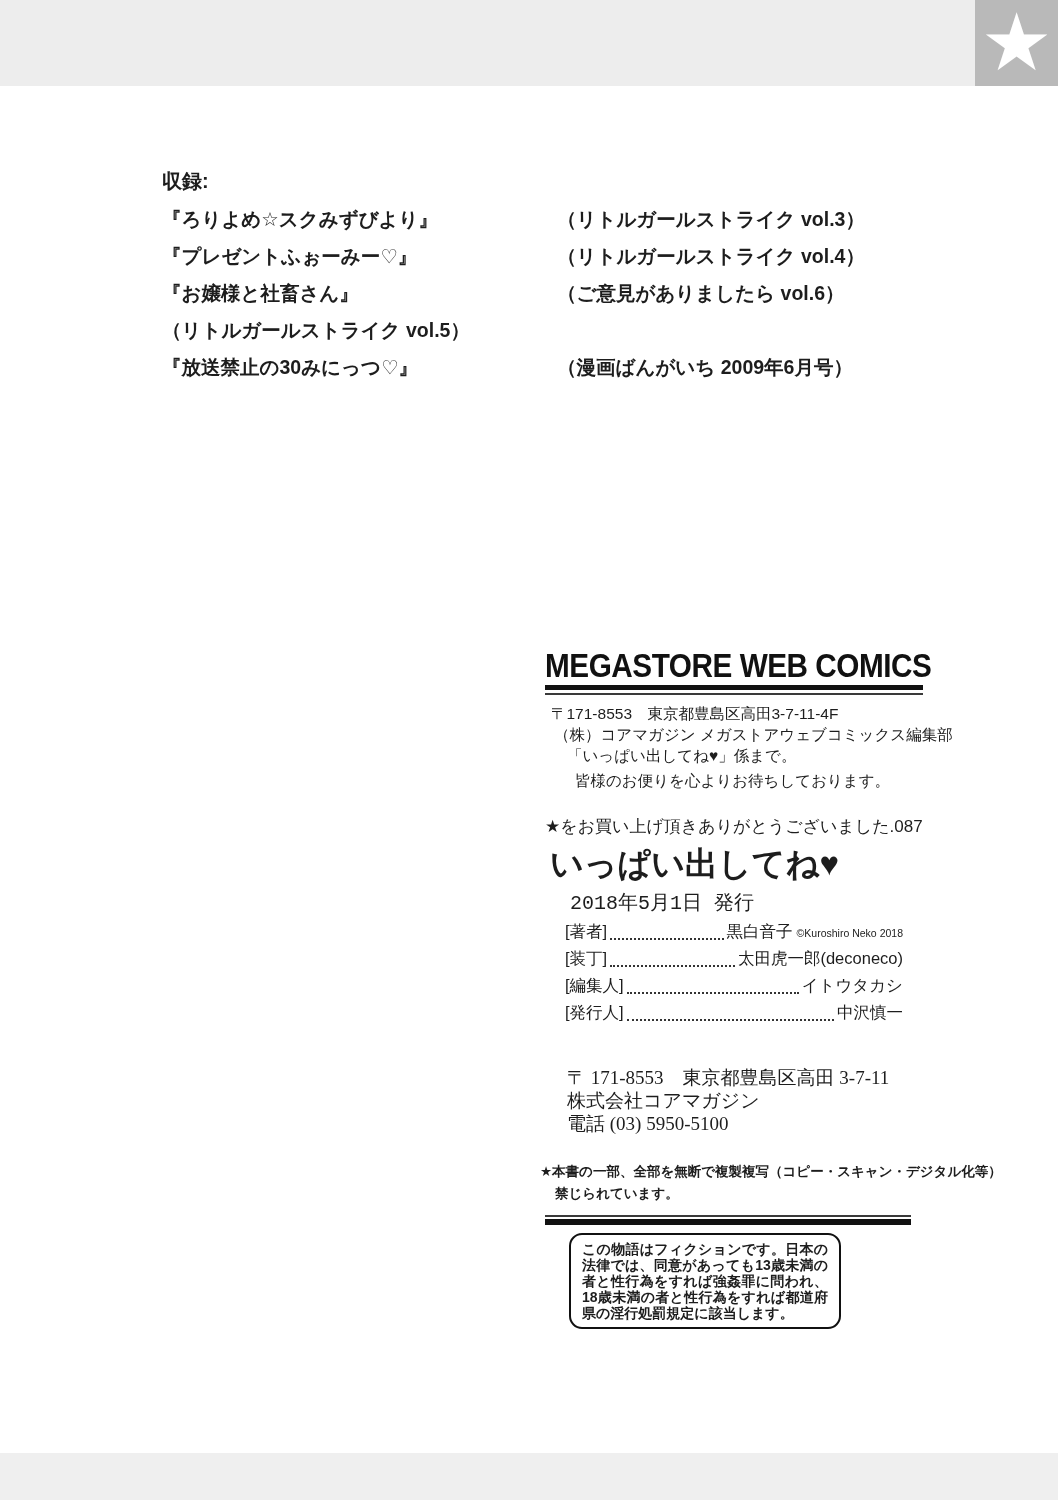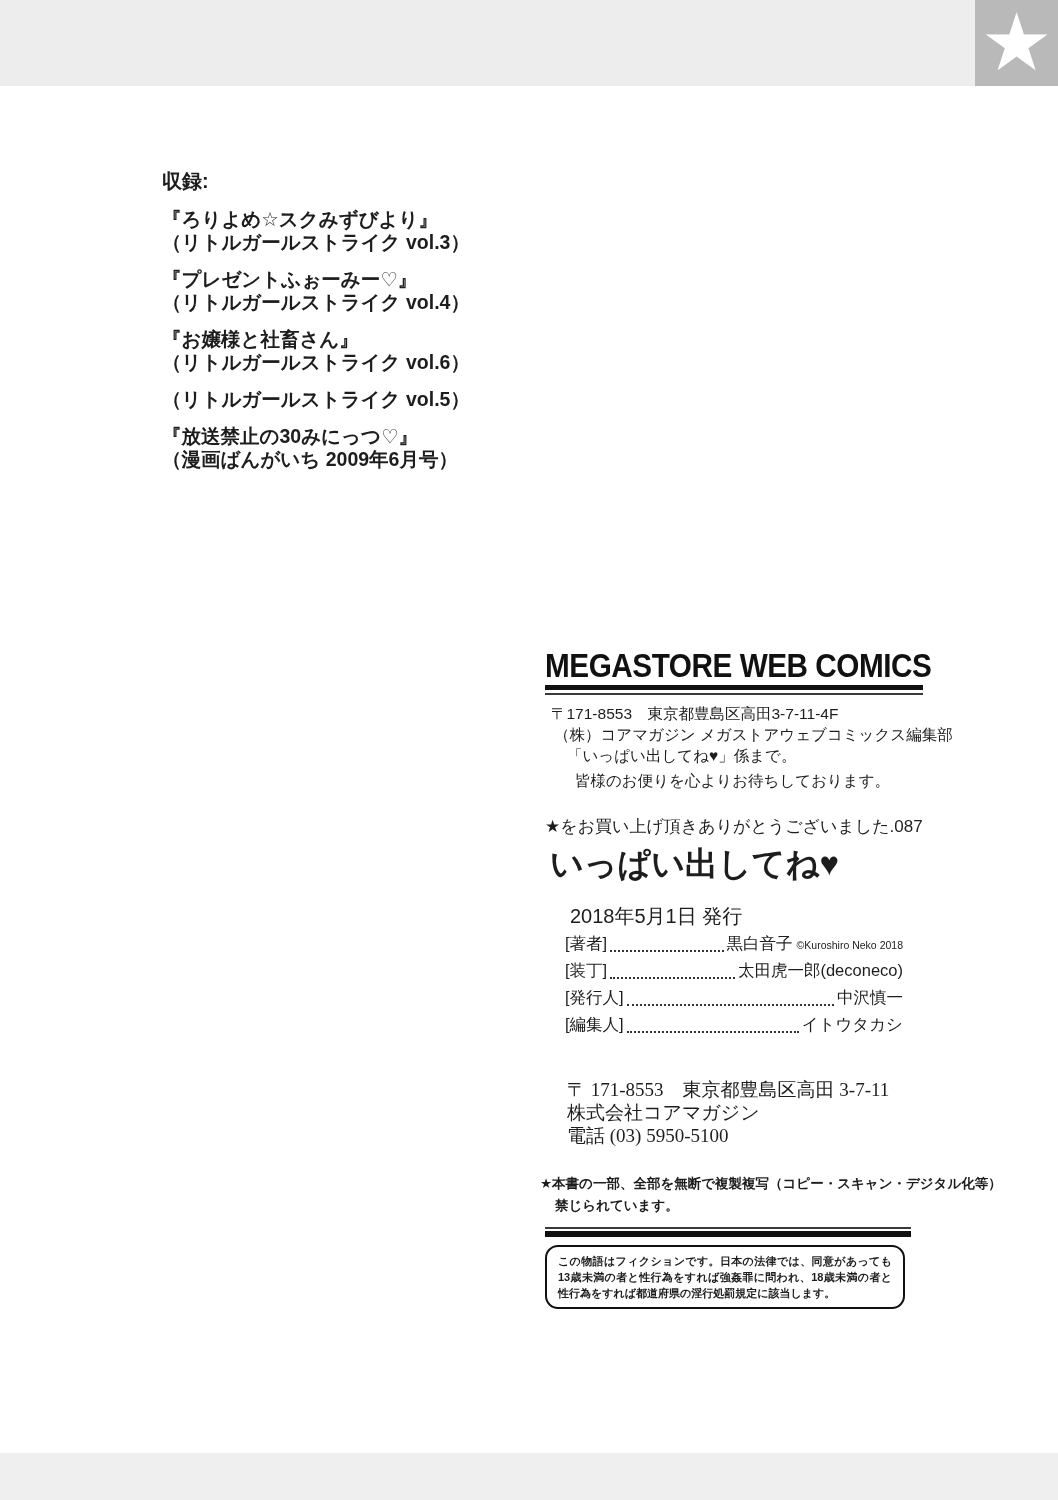--- a/index.html
+++ b/index.html
@@ -14,21 +14,21 @@
   .star-square {
     position:absolute; left:975px; top:0; width:83px; height:86px; background:#b9b9b9;
     display:flex; align-items:center; justify-content:center;
   }
   .star-square .star { color:#ffffff; font-size:80px; line-height:86px; }
   .bottom-band { position:absolute; left:0; top:1453px; width:1058px; height:47px; background:#efefef; }
 
   
   .contents { position:absolute; left:162px; top:170px; width:740px; }
   .contents-heading { font-size:20px; line-height:23px; margin-bottom:15px; font-weight:600; }
-  .contents-row { display:flex; font-size:19.5px; line-height:23px; margin-bottom:14px; font-weight:600;flex-direction:column; }
+  .contents-row { display:flex; font-size:19.5px; line-height:23px; margin-bottom:14px; font-weight:600; }
   .item-title { width:395px; white-space:nowrap; }
   .item-source { white-space:nowrap; }
 
   
   .colophon { position:absolute; left:545px; top:648px; width:470px; }
   .logo {
     font-size:33px; line-height:36px; font-weight:bold; letter-spacing:-0.5px;
     white-space:nowrap; transform:scaleX(0.9); transform-origin:left center; color:#111;
   }
   .logo-rules { width:378px; margin-top:1px; }
@@ -38,21 +38,21 @@
   .thanks { margin-top:14px; width:394px; font-size:17px; line-height:22.5px; text-align:justify; }
 
   .address { margin-top:8px; font-size:15.5px; line-height:21px; }
   .addr-1 { padding-left:6px; }
   .addr-2 { padding-left:9px; }
   .addr-3 { padding-left:22px; }
   .addr-4 { padding-left:30px; margin-top:4px; }
 
   .series { margin-top:24px; font-size:17px; line-height:24px; }
   .book-title { margin-top:6px; padding-left:5px; font-size:33px; line-height:38px; font-weight:bold; }
-  .pub-date { margin-top:20px; padding-left:25px; font-size:20px; line-height:26px; }
+  .pub-date { margin-top:8px; padding-left:25px; font-size:20px; line-height:26px;font-family:Liberation Mono, monospace; }
 
   .credits { margin-top:4px; margin-left:20px; width:338px; font-size:16.5px; }
   .credit-row { display:flex; align-items:baseline; height:27px; white-space:nowrap; }
   .credit-leader { flex:1; min-width:14px; align-self:flex-end; margin:0 3px 8px; border-bottom:2.5px dotted #333; }
   .credit-note { font-size:10.5px; margin-left:4px; color:#222; }
   .credit-note:empty { display:none; }
 
   .publisher {
     margin-top:37px; margin-left:22px;
     font-family:"Liberation Serif","DejaVu Serif",serif;
@@ -60,23 +60,23 @@
   }
 
   .warning { margin-top:26px; margin-left:-5px; width:470px; font-size:13.5px; line-height:21.5px; font-weight:600; }
   .warn-indent { padding-left:15px; }
 
   .bottom-rules { margin-top:11px; width:366px; }
   .bottom-rules .rule-thin { margin:0 0 2px 0; }
   .bottom-rules .rule-thick { height:6px; }
 
   .fiction-box {
-    margin-top:8px; width:360px;
+    margin-top:8px; margin-left:24px; width:272px;
     border:2.5px solid #111; border-radius:13px;
-    padding:6px 11px; font-size:11px; line-height:16px; font-weight:600;
+    padding:6px 11px; font-size:14px; line-height:16px; font-weight:600;
     text-align:justify;
   }
 </style>
 </head>
 <body>
 
 <div class="top-band"></div>
 <div class="star-square">
   <span class="star">★</span>
 </div>
@@ -88,21 +88,21 @@
   <div class="contents-row">
     <span class="item-title">『ろりよめ☆スクみずびより』</span>
     <span class="item-source">（リトルガールストライク vol.3）</span>
   </div>
   <div class="contents-row">
     <span class="item-title">『プレゼントふぉーみー♡』</span>
     <span class="item-source">（リトルガールストライク vol.4）</span>
   </div>
   <div class="contents-row">
     <span class="item-title">『お嬢様と社畜さん』</span>
-    <span class="item-source">（リトルガールストライク vol.6）</span>
+    <span class="item-source">（ご意見がありましたら vol.6）</span>
   </div>
   <div class="contents-row">
     <span class="item-source">（リトルガールストライク vol.5）</span>
   </div>
   <div class="contents-row">
     <span class="item-title">『放送禁止の30みにっつ♡』</span>
     <span class="item-source">（漫画ばんがいち 2009年6月号）</span>
   </div>
 </div>
 
@@ -132,29 +132,29 @@
       <span class="credit-name">黒白音子</span>
       <span class="credit-note">©Kuroshiro Neko 2018</span>
     </div>
     <div class="credit-row">
       <span class="credit-label">[装丁]</span>
       <span class="credit-leader"></span>
       <span class="credit-name">太田虎一郎(deconeco)</span>
 
     </div>
     <div class="credit-row">
+      <span class="credit-label">[編集人]</span>
+      <span class="credit-leader"></span>
+      <span class="credit-name">イトウタカシ</span>
+
+    </div>
+    <div class="credit-row">
       <span class="credit-label">[発行人]</span>
       <span class="credit-leader"></span>
       <span class="credit-name">中沢慎一</span>
-
-    </div>
-    <div class="credit-row">
-      <span class="credit-label">[編集人]</span>
-      <span class="credit-leader"></span>
-      <span class="credit-name">イトウタカシ</span>
 
     </div>
   </div>
 
   <div class="publisher">
     <div>〒 171-8553　東京都豊島区高田 3-7-11</div>
     <div>株式会社コアマガジン</div>
     <div>電話 (03) 5950-5100</div>
   </div>
 

